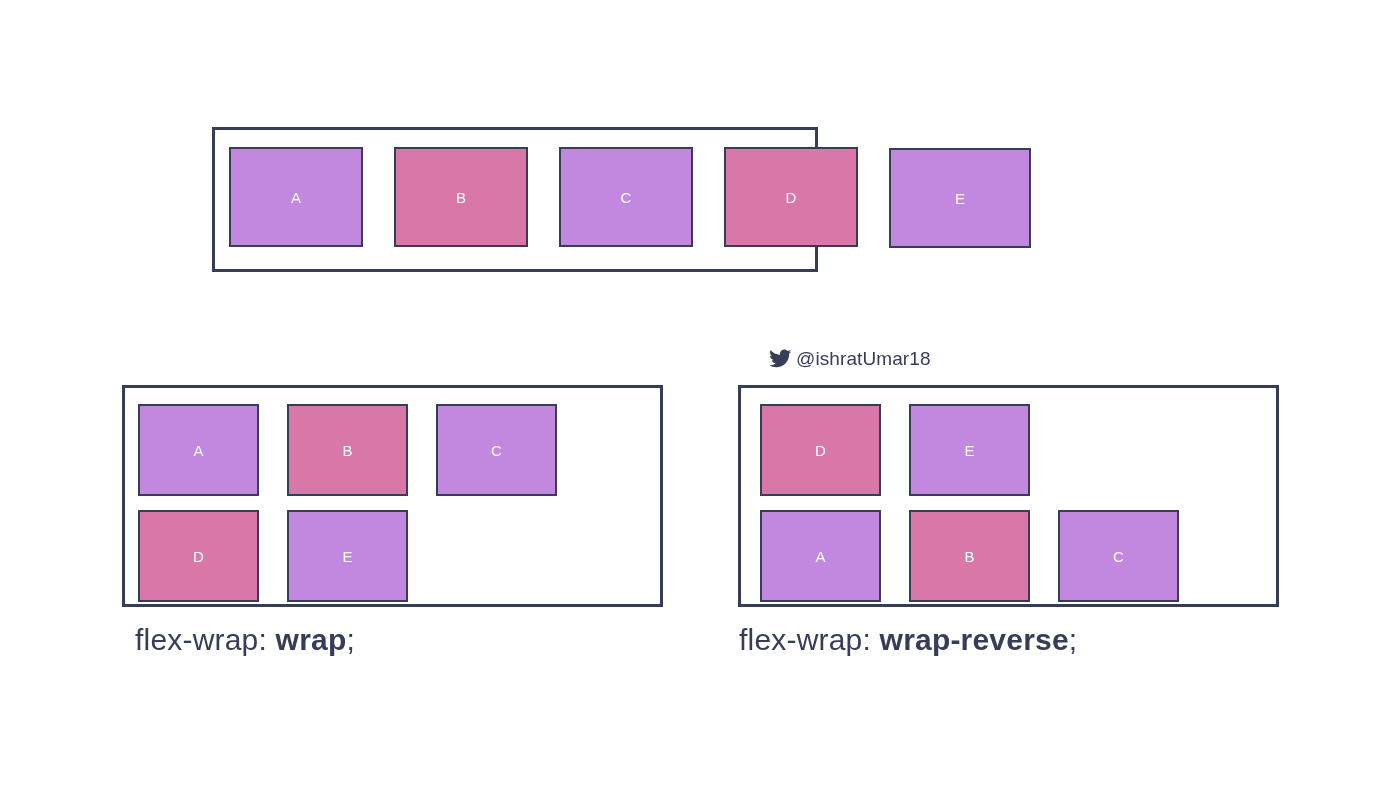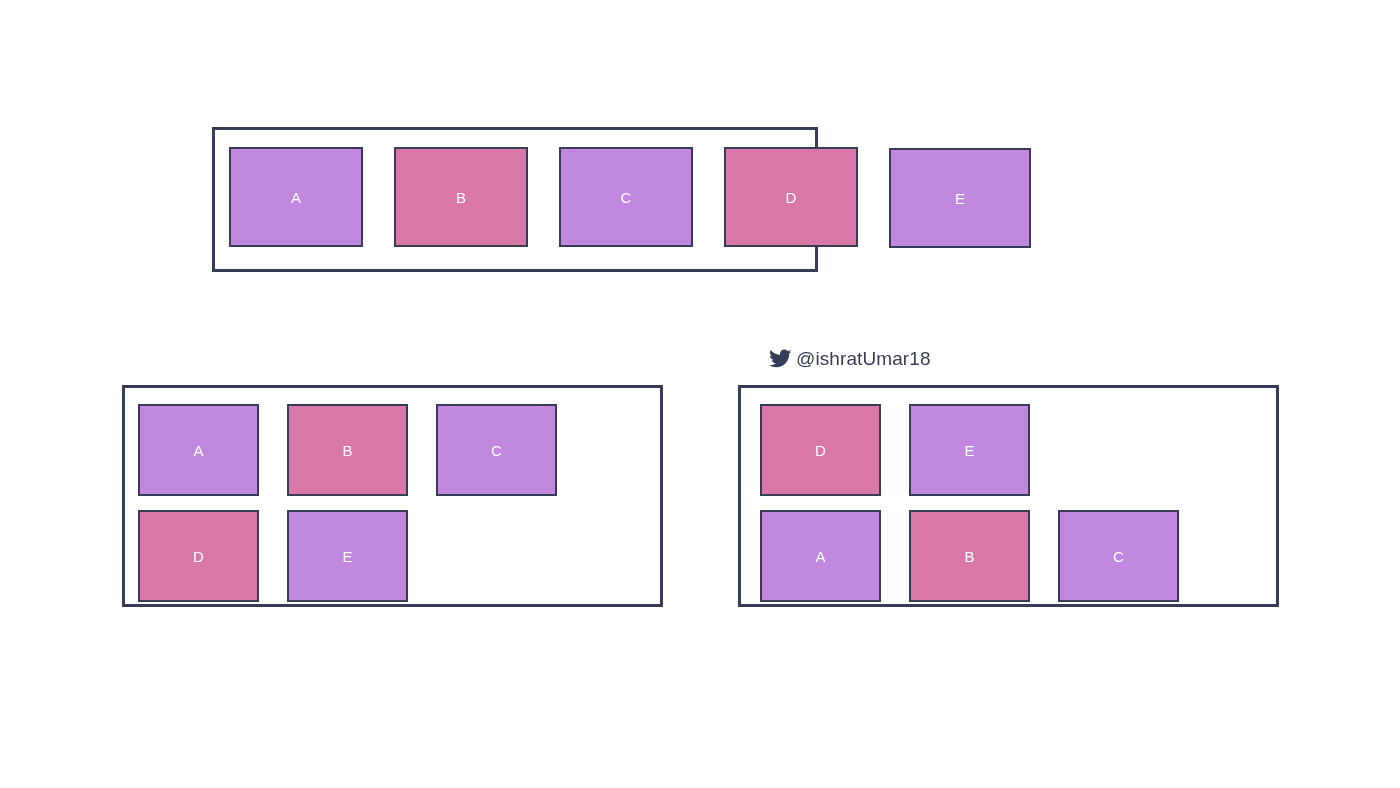--- a/index.html
+++ b/index.html
@@ -164,20 +164,24 @@
       </div>
       <div class="fx-item pink">
         <span>D</span>
       </div>
       <div class="fx-item purple">
         <span>E</span>
       </div>
     </div>
   </div>
 
+  <div class="caption" id="caption-wrap">
+    <span>flex-wrap:</span>
+    <span class="val">wrap</span><span>;</span>
+  </div>
 
   <div class="fx-container wraprev" id="panel-wraprev">
     <div class="fx-inner">
       <div class="fx-item purple">
         <span>A</span>
       </div>
       <div class="fx-item pink">
         <span>B</span>
       </div>
       <div class="fx-item purple">
@@ -185,14 +189,18 @@
       </div>
       <div class="fx-item pink">
         <span>D</span>
       </div>
       <div class="fx-item purple">
         <span>E</span>
       </div>
     </div>
   </div>
 
+  <div class="caption" id="caption-wraprev">
+    <span>flex-wrap:</span>
+    <span class="val">wrap-reverse</span><span>;</span>
+  </div>
 
 </div>
 
 </body></html>

